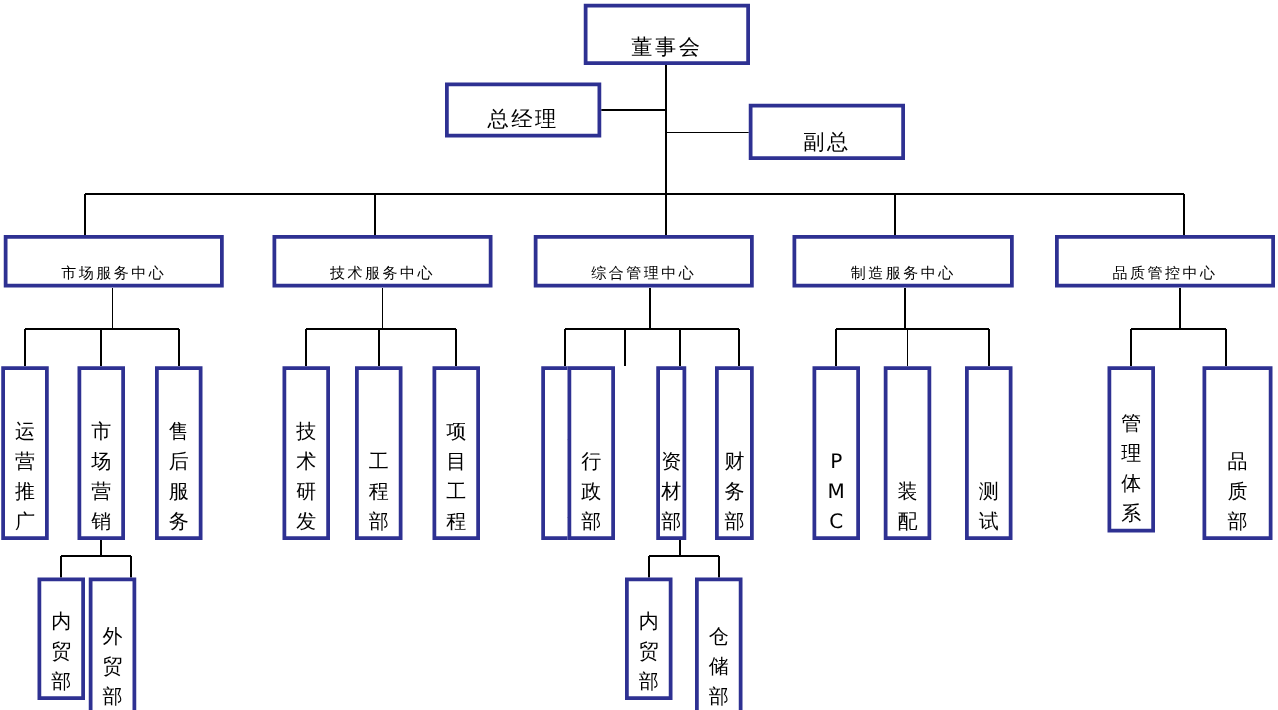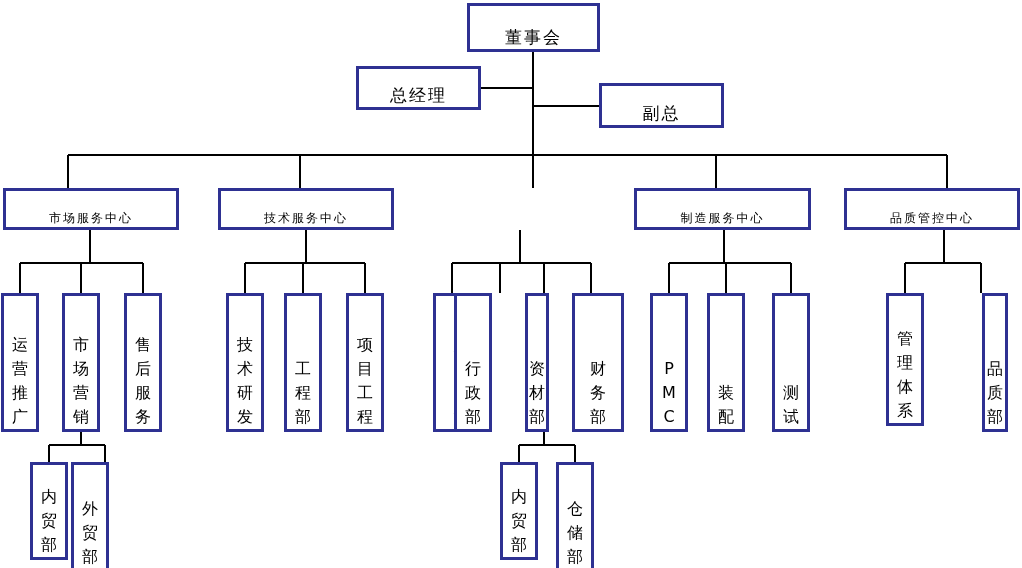--- a/index.html
+++ b/index.html
@@ -94,20 +94,23 @@
   <div class="box hbox title" style="left:599px;top:83px;width:125px;height:45px">
     <span>副总</span>
   </div>
 
   <div class="box hbox" style="left:3px;top:188px;width:176px;height:42px">
     <span>市场服务中心</span>
   </div>
   <div class="box hbox" style="left:218px;top:188px;width:176px;height:42px">
     <span>技术服务中心</span>
   </div>
+  <div class="box hbox" style="left:427px;top:188px;width:176px;height:42px">
+    <span>综合管理中心</span>
+  </div>
   <div class="box hbox" style="left:634px;top:188px;width:177px;height:42px">
     <span>制造服务中心</span>
   </div>
   <div class="box hbox" style="left:844px;top:188px;width:176px;height:42px">
     <span>品质管控中心</span>
   </div>
 
   <div class="box vbox" style="left:1px;top:293px;width:38px;height:139px">
     <div class="vtext">运营推广</div>
   </div>
@@ -130,38 +133,38 @@
 
   <div class="box vbox" style="left:433px;top:293px;width:57px;height:139px">
     <div class="vtext">人力资源</div>
   </div>
   <div class="box vbox" style="left:454px;top:293px;width:38px;height:139px">
     <div class="vtext">行政部</div>
   </div>
   <div class="box vbox" style="left:525px;top:293px;width:24px;height:139px">
     <div class="vtext">资材部</div>
   </div>
-  <div class="box vbox" style="left:572px;top:293px;width:52px;height:139px">
+  <div class="box vbox" style="left:572px;top:293px;width:31px;height:139px">
     <div class="vtext">财务部</div>
   </div>
 
   <div class="box vbox" style="left:650px;top:293px;width:38px;height:139px">
     <div class="vtext">PMC</div>
   </div>
   <div class="box vbox" style="left:707px;top:293px;width:38px;height:139px">
     <div class="vtext">装配</div>
   </div>
   <div class="box vbox" style="left:772px;top:293px;width:38px;height:139px">
     <div class="vtext">测试</div>
   </div>
 
   <div class="box vbox" style="left:886px;top:293px;width:38px;height:133px">
     <div class="vtext">管理体系</div>
   </div>
-  <div class="box vbox" style="left:982px;top:293px;width:26px;height:139px">
+  <div class="box vbox" style="left:962px;top:293px;width:56px;height:139px">
     <div class="vtext">品质部</div>
   </div>
 
   <div class="box vbox" style="left:30px;top:462px;width:38px;height:98px">
     <div class="vtext">内贸部</div>
   </div>
   <div class="box vbox" style="left:71px;top:462px;width:38px;height:110px">
     <div class="vtext">外贸部</div>
   </div>
 

